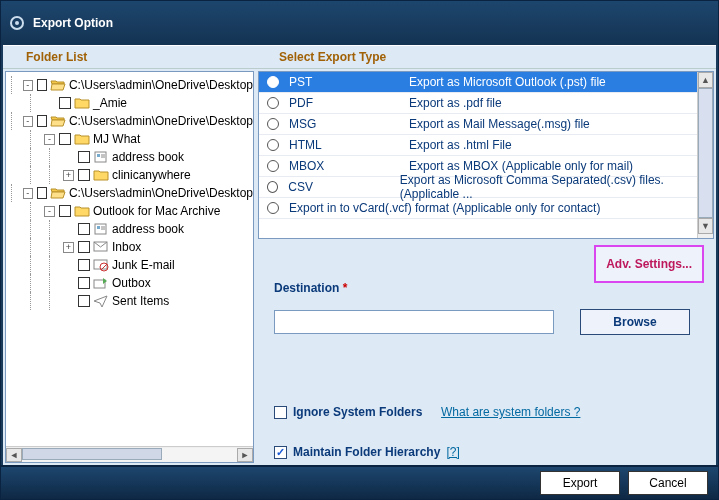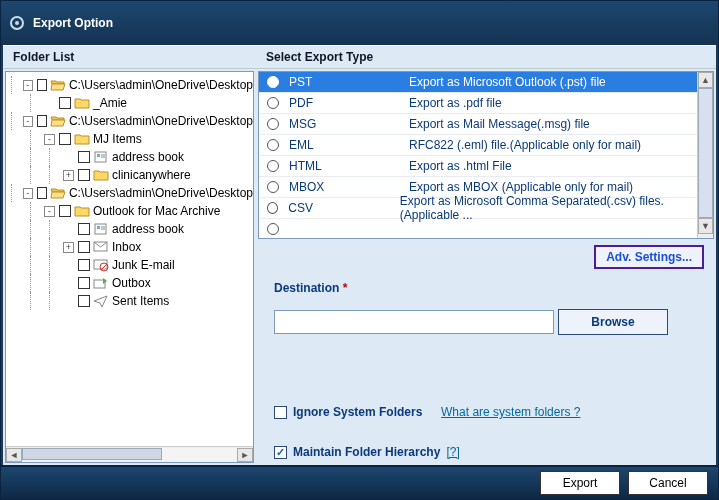--- a/index.html
+++ b/index.html
@@ -2,21 +2,21 @@
 <html><head>
 <meta charset="utf-8">
 <style>
   * { box-sizing: border-box; margin: 0; padding: 0; font-family: "Segoe UI", Tahoma, sans-serif; }
   body { width: 719px; height: 500px; background: #1a3a5c; overflow: hidden; }
   .window { width: 719px; height: 500px; border: 1px solid #0a2340; display: flex; flex-direction: column; background: #dde9f5; }
   .titlebar { height: 44px; background: linear-gradient(#1d466e, #143352); color: #fff; display: flex; align-items: center; padding: 0 8px; font-size: 12px; font-weight: bold; }
   .titlebar .gear { width: 16px; height: 16px; margin-right: 8px; display:inline-block; }
   .content { flex: 1; display: flex; min-height: 0; }
   .left-pane { width: 255px; display: flex; flex-direction: column; border-left: 2px solid #1a3a5c; }
-  .pane-header { background: #dde9f5; color: #0f172a; font-weight: bold; font-size: 12px; padding: 4px 10px; border-bottom: 1px solid #bcc; border-top: 1px solid #fff; }
+  .pane-header { background: #dde9f5; color: #a16207; font-weight: bold; font-size: 12px; padding: 4px 23px; border-bottom: 1px solid #bcc; border-top: 1px solid #fff; }
   .tree-wrap { flex:1; background: #fff; margin: 2px; border: 1px solid #7a9ac0; overflow: hidden; position: relative; }
   .tree { position:absolute; inset:0; overflow:hidden; padding: 4px 0 0 0; font-size: 12px; color: #000; white-space: nowrap; }
   .tree-row { display:flex; align-items:center; height:18px; }
   .toggle { width:11px; height:11px; border:1px solid #888; display:inline-flex; align-items:center; justify-content:center; font-size:9px; line-height:9px; margin-right:4px; color:#444; background:#fff;}
   .spacer { display:inline-block; width:11px; height:11px; margin-right:4px;}
   .dotspace { display:inline-block; width:14px; height:18px; border-left:1px dotted #999; margin-left:5px;}
   .dotspace.first{border-left:none;}
   .cb { width:12px; height:12px; border:1px solid #333; margin-right:3px; background:#fff;}
   .folder-icon { width:16px; height:14px; margin-right:3px; display:inline-block; }
   .label { }
@@ -33,24 +33,24 @@
   .radio .dot{width:6px;height:6px;border-radius:50%;background:#2a7de1;}
   .export-row.selected .radio{border-color:#fff;}
   .export-row.selected .radio .dot{background:#fff;}
   .fmt { width:120px; }
   .desc { }
   .vscroll{position:absolute;right:0;top:0;bottom:0;width:16px;background:#efefef;border-left:1px solid #ccc;}
   .vscroll .vbtn{height:16px;border:1px solid #aaa;background:#e8e8e8;display:flex;align-items:center;justify-content:center;font-size:9px;color:#555;}
   .vscroll .vthumb{height:130px;margin:0;background:#d8e0ef;border:1px solid #9ab;}
 
   .right-body { flex:1; padding: 10px 18px 6px 18px; font-size:12px; color:#0b3a7a; position:relative;}
-  .adv-btn { position:absolute; top:6px; right:12px; padding:3px 10px; font-size:12px; font-weight:bold; color:#1d4ed8; background:#eef3fb; border:2px solid #4c1d95; }
+  .adv-btn { position:absolute; top:6px; right:12px; padding:10px 10px; font-size:12px; font-weight:bold; color:#be185d; background:#eef3fb; border:2px solid #d946ef; }
   .section-label{font-weight:bold; color:#0b3a7a; margin-top:32px;}
   .req{color:#c00;}
-  .dest-row{display:flex;gap:4px;align-items:center;margin-top:14px;}
+  .dest-row{display:flex;gap:26px;align-items:center;margin-top:14px;}
   .dest-input{width:280px;height:24px;border:1px solid #7a9ac0;background:#fff;padding:2px 4px;font-size:12px;}
   .browse-btn{width:110px;height:26px;border:1px solid #2a4a7a;background:#eef3fb;font-size:12px;font-weight:bold;color:#0b3a7a;}
   .check-row{display:flex;align-items:center;gap:6px;margin-top:8px;color:#0b3a7a;font-weight:bold;}
   .check-row a{color:#0369a1;text-decoration:underline;font-weight:normal;}
   .checkbox{width:13px;height:13px;border:1px solid #2a4a7a;background:#fff;display:inline-flex;align-items:center;justify-content:center;}
   .checkbox.checked::after{content:"✓";font-size:11px;color:#1a5ad6;line-height:11px;}
 
   .footer { height:34px; background:linear-gradient(#1d466e,#0e2844); display:flex; justify-content:flex-end; align-items:center; padding:0 10px; gap:8px; border-top:2px solid #0a2340;}
   .footer button{width:80px;height:24px;background:#fff;border:1px solid #333;font-size:12px;}
   
@@ -115,21 +115,21 @@
             <div class="tree-row">
               <span class="dotspace first"></span>
               <span class="dotspace"></span>
               <span class="toggle">-</span>
               <span class="cb"></span>
               <span class="folder-icon">
                 <svg width="16" height="14" viewBox="0 0 16 14">
                   <path d="M1 3h5l1 1h8v8H1z" fill="#ffd866" stroke="#b8912a"></path>
                 </svg>
               </span>
-              <span class="label">MJ Items</span>
+              <span class="label">MJ What</span>
             </div>
             <div class="tree-row">
               <span class="dotspace first"></span>
               <span class="dotspace"></span>
               <span class="dotspace"></span>
               <span class="spacer"></span>
               <span class="cb"></span>
               <span class="folder-icon">
                 <svg width="16" height="14" viewBox="0 0 16 14">
                   <rect x="2" y="2" width="11" height="10" fill="#fff" stroke="#888"></rect>
@@ -276,40 +276,36 @@
               <span class="fmt">PDF</span>
               <span class="desc">Export as .pdf file</span>
             </div>
             <div class="export-row">
               <span class="radio"></span>
               <span class="fmt">MSG</span>
               <span class="desc">Export as Mail Message(.msg) file</span>
             </div>
             <div class="export-row">
               <span class="radio"></span>
-              <span class="fmt">EML</span>
-              <span class="desc">RFC822 (.eml) file.(Applicable only for mail)</span>
-            </div>
-            <div class="export-row">
-              <span class="radio"></span>
               <span class="fmt">HTML</span>
               <span class="desc">Export as .html File</span>
             </div>
             <div class="export-row">
               <span class="radio"></span>
               <span class="fmt">MBOX</span>
               <span class="desc">Export as MBOX (Applicable only for mail)</span>
             </div>
             <div class="export-row">
               <span class="radio"></span>
               <span class="fmt">CSV</span>
               <span class="desc">Export as Microsoft Comma Separated(.csv) files.(Applicable ...</span>
             </div>
             <div class="export-row">
               <span class="radio"></span>
+              <span class="desc">Export in to vCard(.vcf) format (Applicable only for contact)</span>
             </div>
           </div>
         <div class="vscroll">
           <div class="vbtn">▲</div>
           <div class="vthumb"></div>
           <div class="vbtn">▼</div>
         </div>
       </div>
 
       <div class="right-body">

